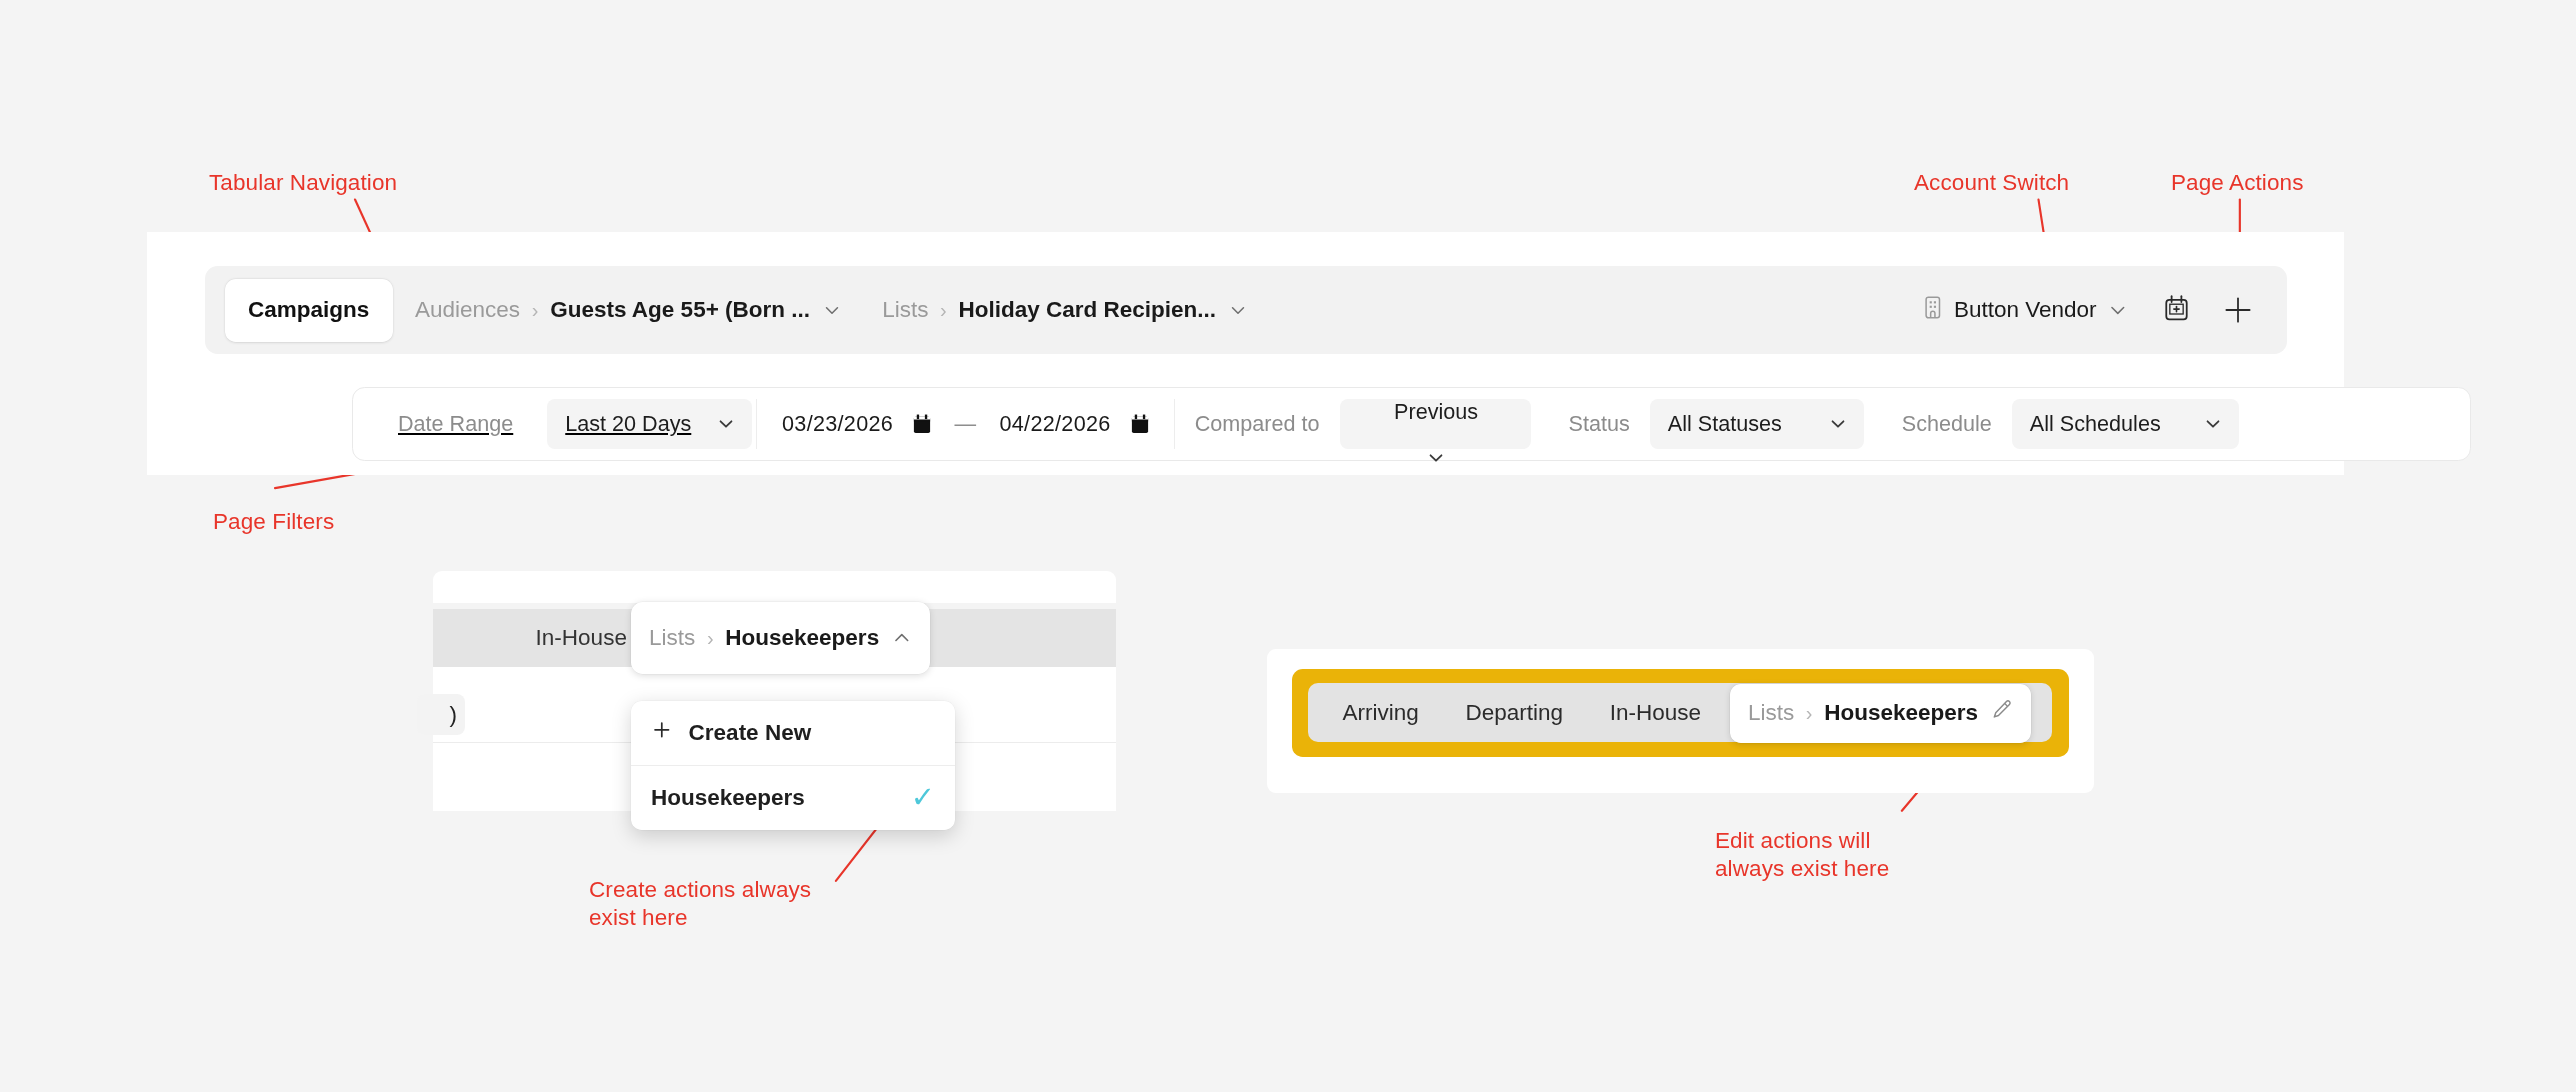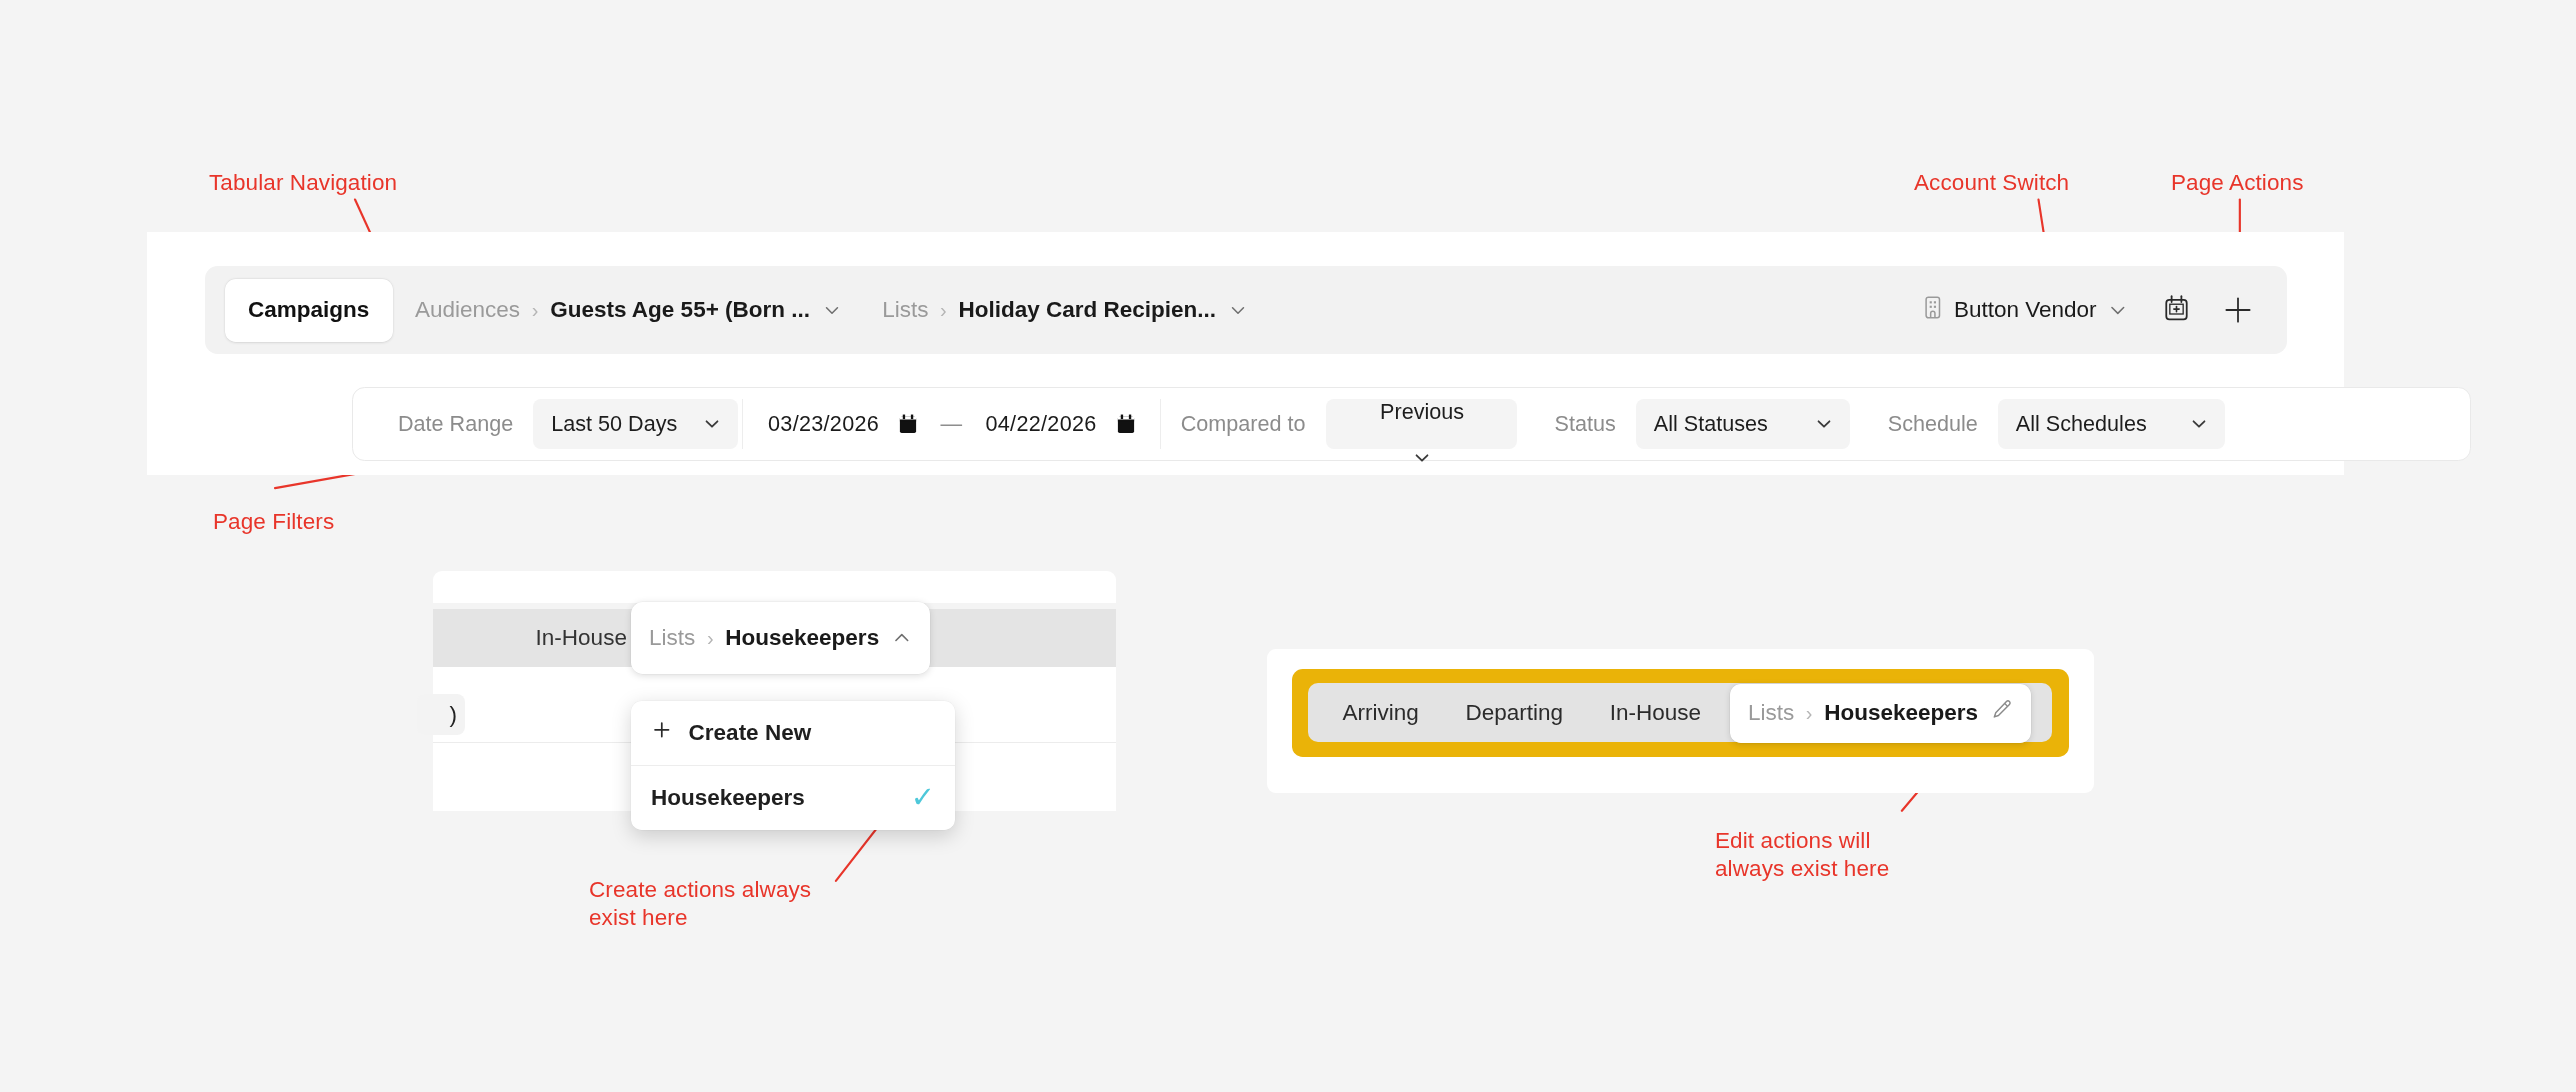--- a/index.html
+++ b/index.html
@@ -232,24 +232,24 @@
         <div class="icon-btn">
           <svg width="34" height="34" viewBox="0 0 38 38">
             <line x1="19" y1="6" x2="19" y2="32" stroke="#2a2a2a" stroke-width="2" stroke-linecap="round"></line>
             <line x1="6" y1="19" x2="32" y2="19" stroke="#2a2a2a" stroke-width="2" stroke-linecap="round"></line>
           </svg>
         </div>
       </div>
     </div>
 
     <div id="filter-bar">
-      <div class="f-group" style="padding-left:45px;gap:20px;">
+      <div class="f-group" style="padding-left:45px;gap:34px;text-decoration:underline;">
         <span class="f-label">Date Range</span>
         <div class="sel" style="min-width:171px;">
-          <span>Last 50 Days</span>
+          <span>Last 20 Days</span>
           <span class="chev">
             <svg width="20" height="20" viewBox="0 0 22 22">
                 <path d="M5 8 L11 14 L17 8" stroke="#3a3a3a" stroke-width="2" fill="none" stroke-linecap="round" stroke-linejoin="round"></path>
               </svg>
           </span>
         </div>
       </div>
 
       <div class="daterange" style="margin-left:3.6px;justify-content:space-between;">
         <div class="dateinput">

